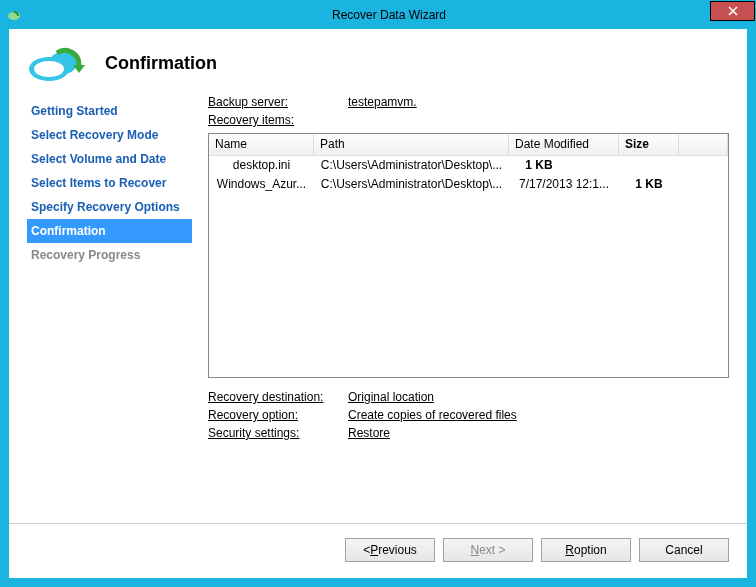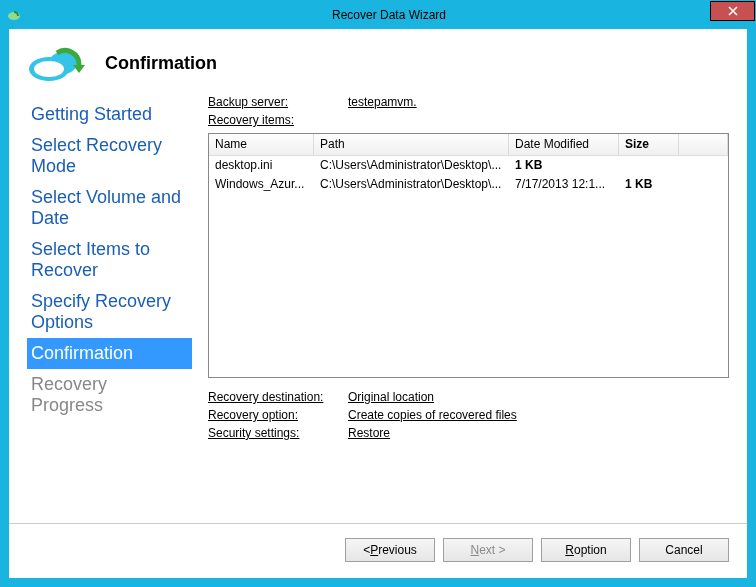--- a/index.html
+++ b/index.html
@@ -9,31 +9,31 @@
   .title-icon { width: 16px; height: 14px; margin-left: 6px; display:flex; align-items:center; justify-content:center;}
   .title-text { flex: 1; text-align: center; color: #000; font-size: 12px; }
   .close-btn { width: 45px; height: 20px; background: #c75050; color: #fff; display: flex; align-items: center; justify-content: center; font-size: 12px; font-family: Arial, sans-serif; position:absolute; right:0; top:0; border:1px solid #000;}
   .content { flex: 1; display: flex; flex-direction: column; background: #fff; border: 8px solid #1ab4e0; border-top:none; }
   .inner { flex:1; background:#fff; display:flex; flex-direction:column; }
   .header-area { display:flex; align-items:center; padding: 14px 18px 12px 18px; }
   .cloud-icon { width: 60px; height: 40px; margin-right: 18px; position:relative; }
   .page-title { font-size: 18px; font-weight: bold; color:#000; }
   .body-area { flex:1; display:flex; padding: 0 18px 10px 18px; }
   .nav { width: 165px; padding-top: 4px; }
-  .nav-item { padding: 5px 8px 5px 4px; color: #1a5fb5; font-size: 18px; cursor: pointer; }
+  .nav-item { padding: 5px 8px 5px 4px; color: #1a5fb5; font-size: 12px; cursor: pointer; font-weight: bold; }
   .nav-item.selected { background: #3399ff; color: #fff; }
   .nav-item.disabled { color: #888; cursor: default; }
   .main { flex:1; padding-left: 16px; display:flex; flex-direction:column; }
   .field-row { display:flex; margin-bottom: 4px; font-size:12px;text-decoration:underline; }
   .field-label { width: 140px; color:#000; }
   .field-value { color:#000; }
   .grid-wrap { border:1px solid #888; height: 245px; margin-top: 2px; margin-bottom: 12px; background:#fff; overflow:hidden;}
   .grid-head { display:flex; background:#fff; border-bottom:1px solid #dcdcdc; height:22px; }
   .grid-head .cell { border-right:1px solid #dcdcdc; padding: 3px 6px; font-size:12px; color:#000; background: linear-gradient(#fdfdfd,#f0f0f0); }
-  .grid-row { display:flex; height:19px; }
+  .grid-row { display:flex; height:19px;text-align:center; }
   .grid-row .cell { padding: 2px 6px; font-size:12px; color:#000; white-space:nowrap; overflow:hidden; text-overflow:ellipsis;}
   .col-name { width: 105px; }
   .col-path { width: 195px; }
   .col-date { width: 110px; }
   .col-size { width: 60px; font-weight: bold; }
   .col-fill { flex:1; }
   .footer { border-top:1px solid #ccc; padding: 14px 18px 16px 0; display:flex; justify-content:flex-end; gap: 8px; }
   .btn { width: 90px; height: 24px; background: linear-gradient(#f5f5f5,#e6e6e6); border:1px solid #a0a0a0; color:#000; font-size:12px; display:flex; align-items:center; justify-content:center; cursor:pointer;}
   .btn.disabled { color:#8a8a8a; cursor:default; }
   .accel { text-decoration: underline; }

